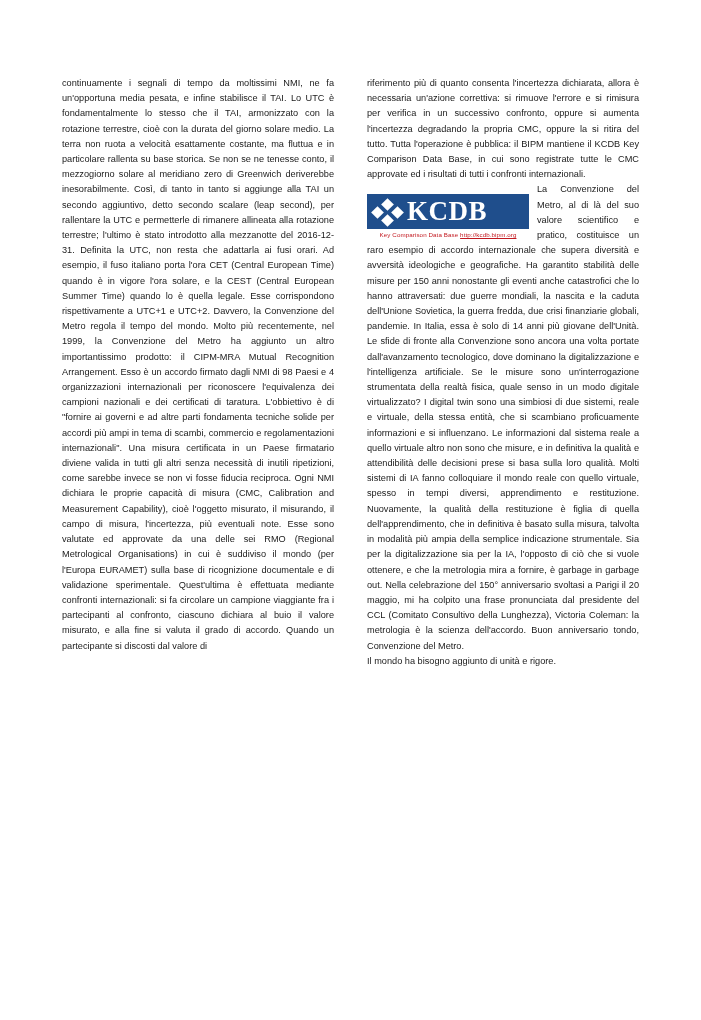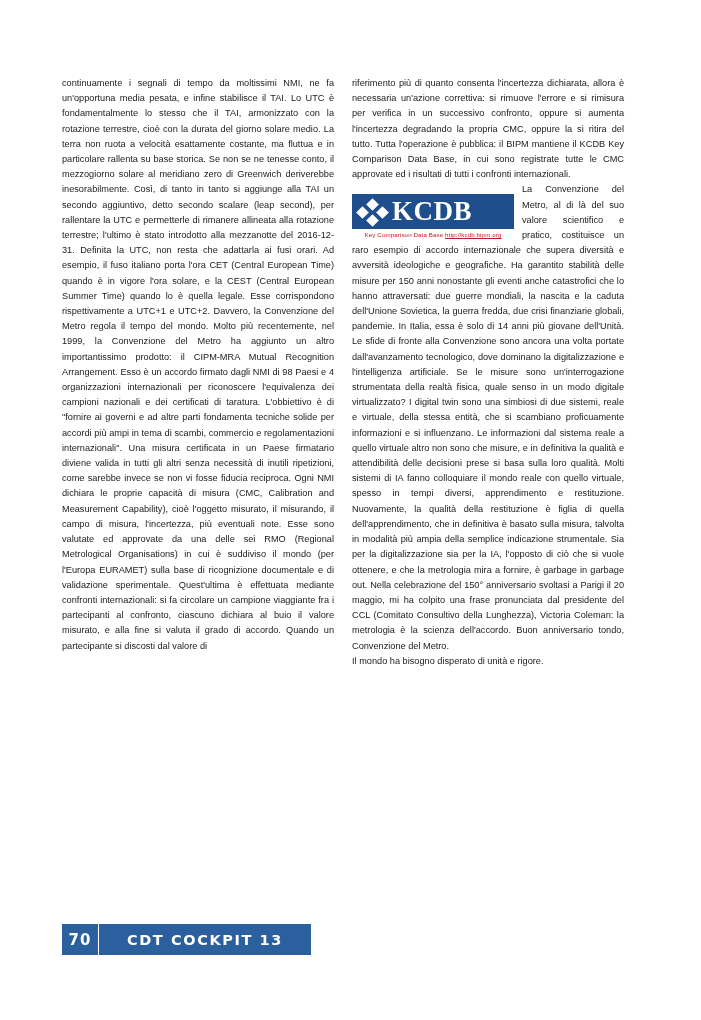--- a/index.html
+++ b/index.html
@@ -19,21 +19,21 @@
     position: absolute;
     inset: 0;
     background: #ffffff;
   }
   .columns {
     position: absolute;
     left: 62px;
     top: 76px;
     width: 577px;
     display: flex;
-    gap: 18px;
+    gap: 33px;
   }
   .col {
     width: 272px;
   }
   .col p {
     margin: 0;
     font-size: 9.2px;
     line-height: 15.2px;
     text-align: justify;
     text-justify: inter-word;
@@ -158,24 +158,19 @@
           </div>
           <div class="kcdb-text">KCDB</div>
           <div class="kcdb-sub">
             <span>Key Comparison Data Base</span>
             <span class="url">http://kcdb.bipm.org</span>
           </div>
         </div>
       </div>
 
       <p>La Convenzione del Metro, al di là del suo valore scientifico e pratico, costituisce un raro esempio di accordo internazionale che supera diversità e avversità ideologiche e geografiche. Ha garantito stabilità delle misure per 150 anni nonostante gli eventi anche catastrofici che lo hanno attraversati: due guerre mondiali, la nascita e la caduta dell'Unione Sovietica, la guerra fredda, due crisi finanziarie globali, pandemie. In Italia, essa è solo di 14 anni più giovane dell'Unità. Le sfide di fronte alla Convenzione sono ancora una volta portate dall'avanzamento tecnologico, dove dominano la digitalizzazione e l'intelligenza artificiale. Se le misure sono un'interrogazione strumentata della realtà fisica, quale senso in un modo digitale virtualizzato? I digital twin sono una simbiosi di due sistemi, reale e virtuale, della stessa entità, che si scambiano proficuamente informazioni e si influenzano. Le informazioni dal sistema reale a quello virtuale altro non sono che misure, e in definitiva la qualità e attendibilità delle decisioni prese si basa sulla loro qualità. Molti sistemi di IA fanno colloquiare il mondo reale con quello virtuale, spesso in tempi diversi, apprendimento e restituzione. Nuovamente, la qualità della restituzione è figlia di quella dell'apprendimento, che in definitiva è basato sulla misura, talvolta in modalità più ampia della semplice indicazione strumentale. Sia per la digitalizzazione sia per la IA, l'opposto di ciò che si vuole ottenere, e che la metrologia mira a fornire, è garbage in garbage out. Nella celebrazione del 150° anniversario svoltasi a Parigi il 20 maggio, mi ha colpito una frase pronunciata dal presidente del CCL (Comitato Consultivo della Lunghezza), Victoria Coleman: la metrologia è la scienza dell'accordo. Buon anniversario tondo, Convenzione del Metro.</p>
-      <p>Il mondo ha bisogno disperato di unità e rigore.</p>
+      <p>Il mondo ha bisogno aggiunto di unità e rigore.</p>
     </div>
 
   </div>
 
-  <div class="footer">
-    <div class="footer-num">70</div>
-    <div class="footer-sep"></div>
-    <div class="footer-title">CDT COCKPIT 13</div>
-  </div>
 
 </div>
 
 </body></html>

